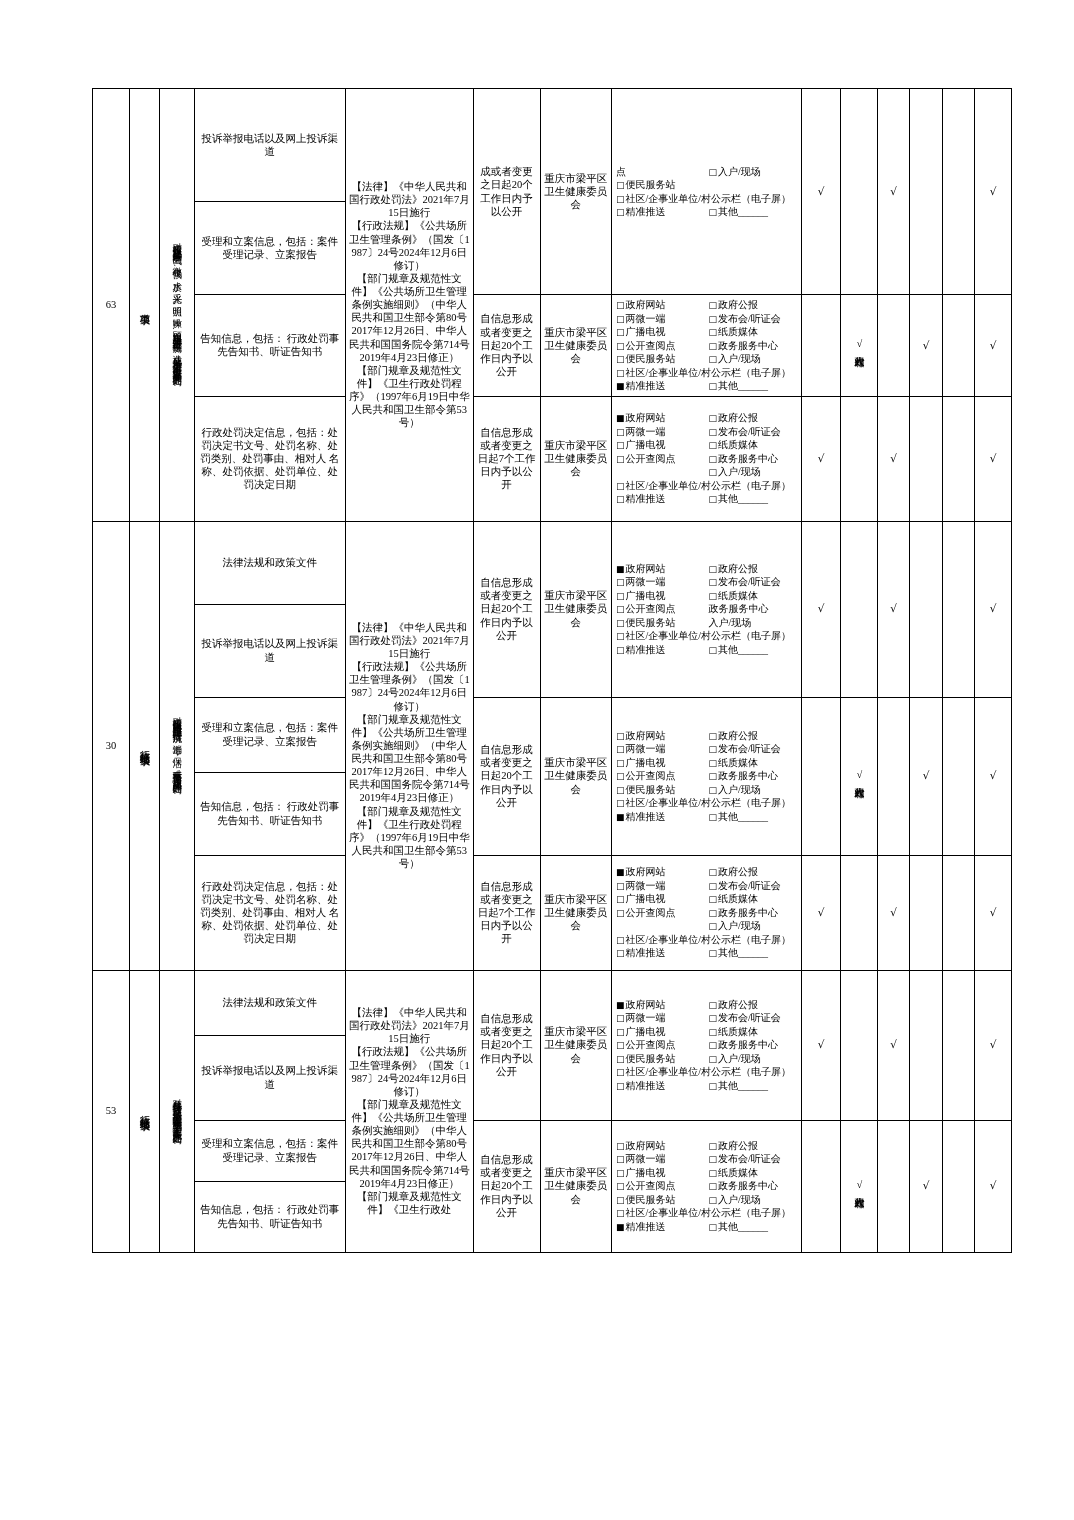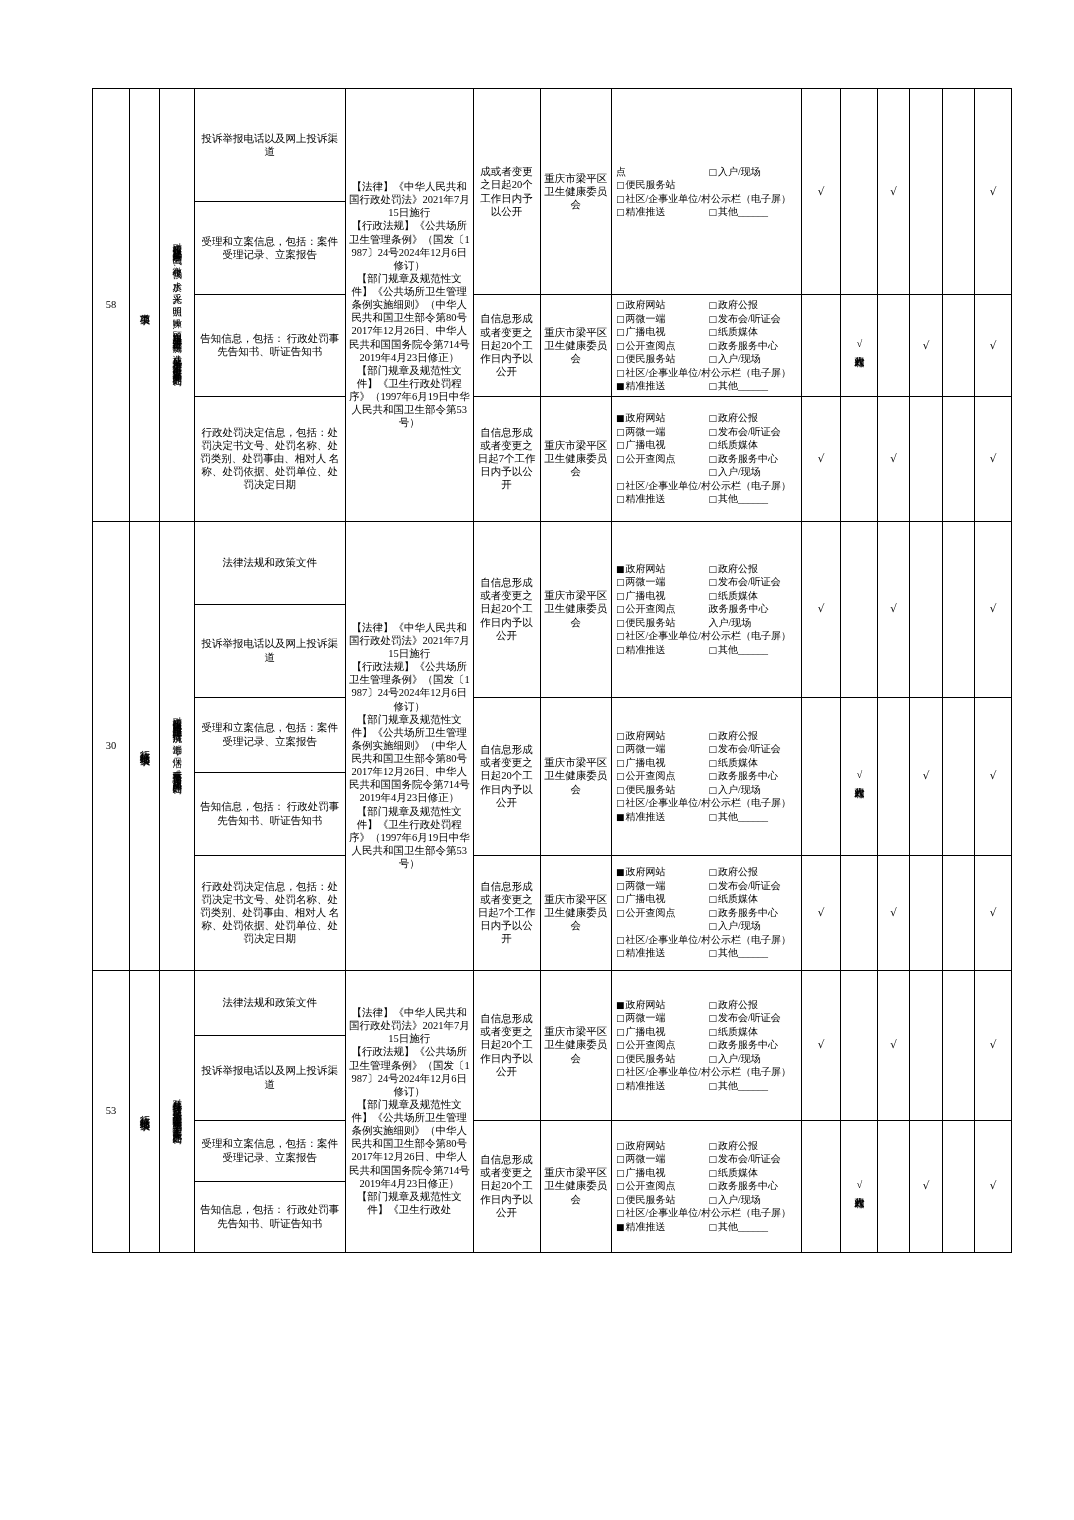--- a/index.html
+++ b/index.html
@@ -105,21 +105,21 @@
     <col style="width:36px">
     <col style="width:34px">
     <col style="width:30px">
     <col style="width:30px">
     <col style="width:30px">
     <col style="width:34px">
   </colgroup>
 
   <tbody>
         <tr>
-    <td rowspan="4" class="idx">58</td>
+    <td rowspan="4" class="idx">63</td>
     <td rowspan="4">
       <span class="vert">类事项</span>
     </td>
     <td rowspan="4">
       <span class="vert tiny">对未按照规定对公共场所的空气、微小气候、水质、采光、照明、噪声、顾客用品用具等进行卫生检测、造成公共场所卫生质量不符合卫生标准和要求的处罚</span>
     </td>
     <td class="ctr-text" style="height:108px">投诉举报电话以及网上投诉渠道</td>
     <td rowspan="4" class="legal-text" style="white-space:pre-line">【法律】《中华人民共和国行政处罚法》2021年7月15日施行
 【行政法规】《公共场所卫生管理条例》（国发〔1987〕24号2024年12月6日修订）
 【部门规章及规范性文件】《公共场所卫生管理条例实施细则》（中华人民共和国卫生部令第80号 2017年12月26日、中华人民共和国国务院令第714号2019年4月23日修正）

